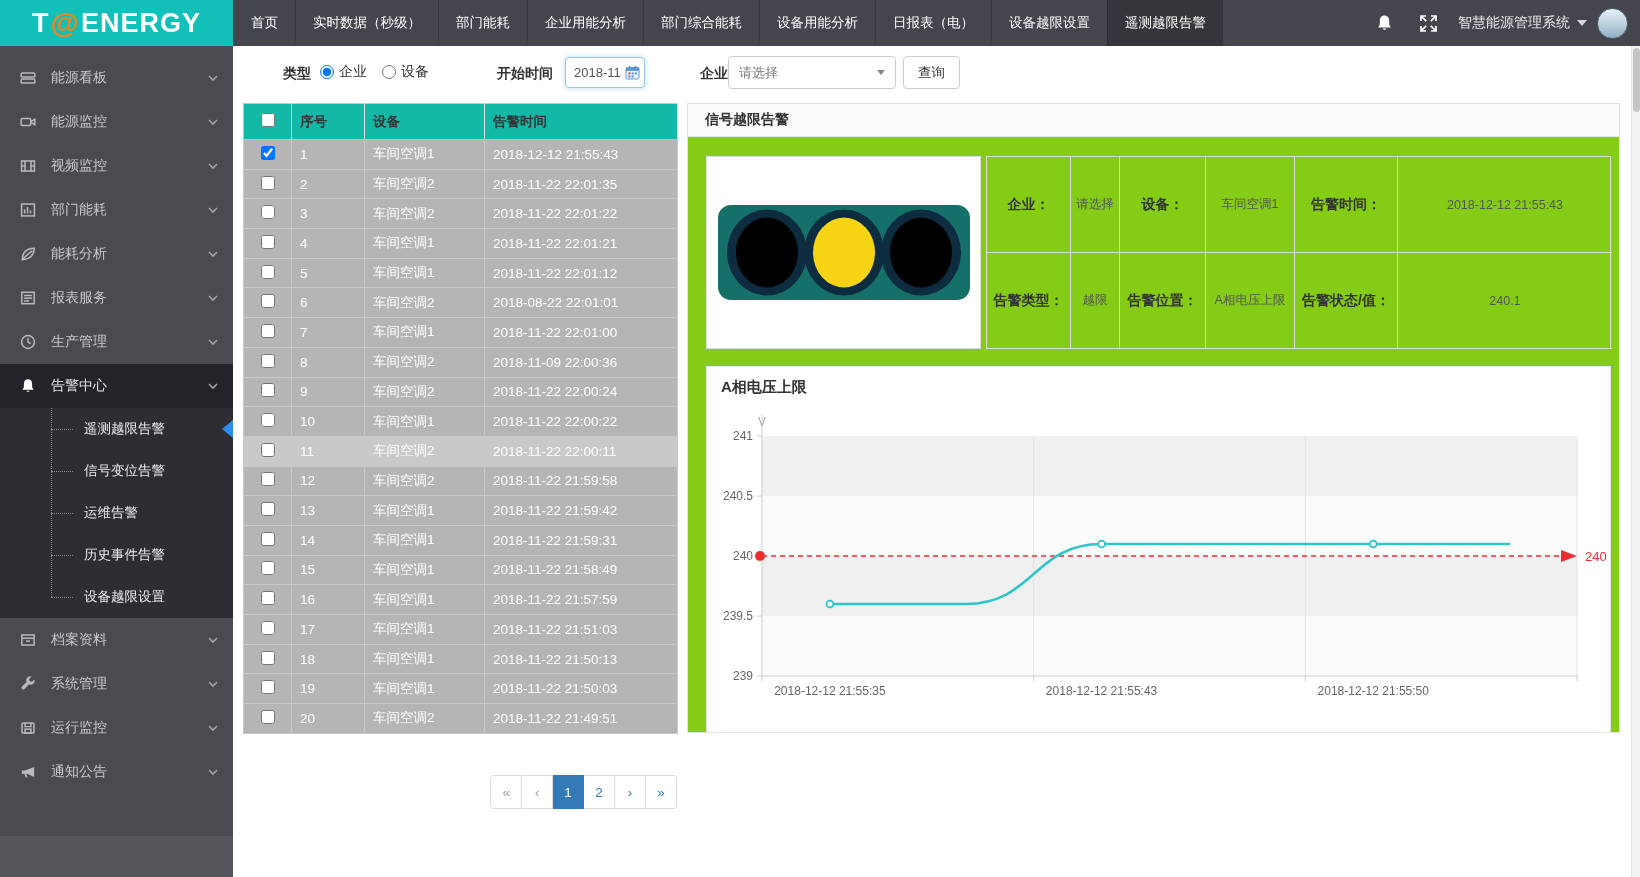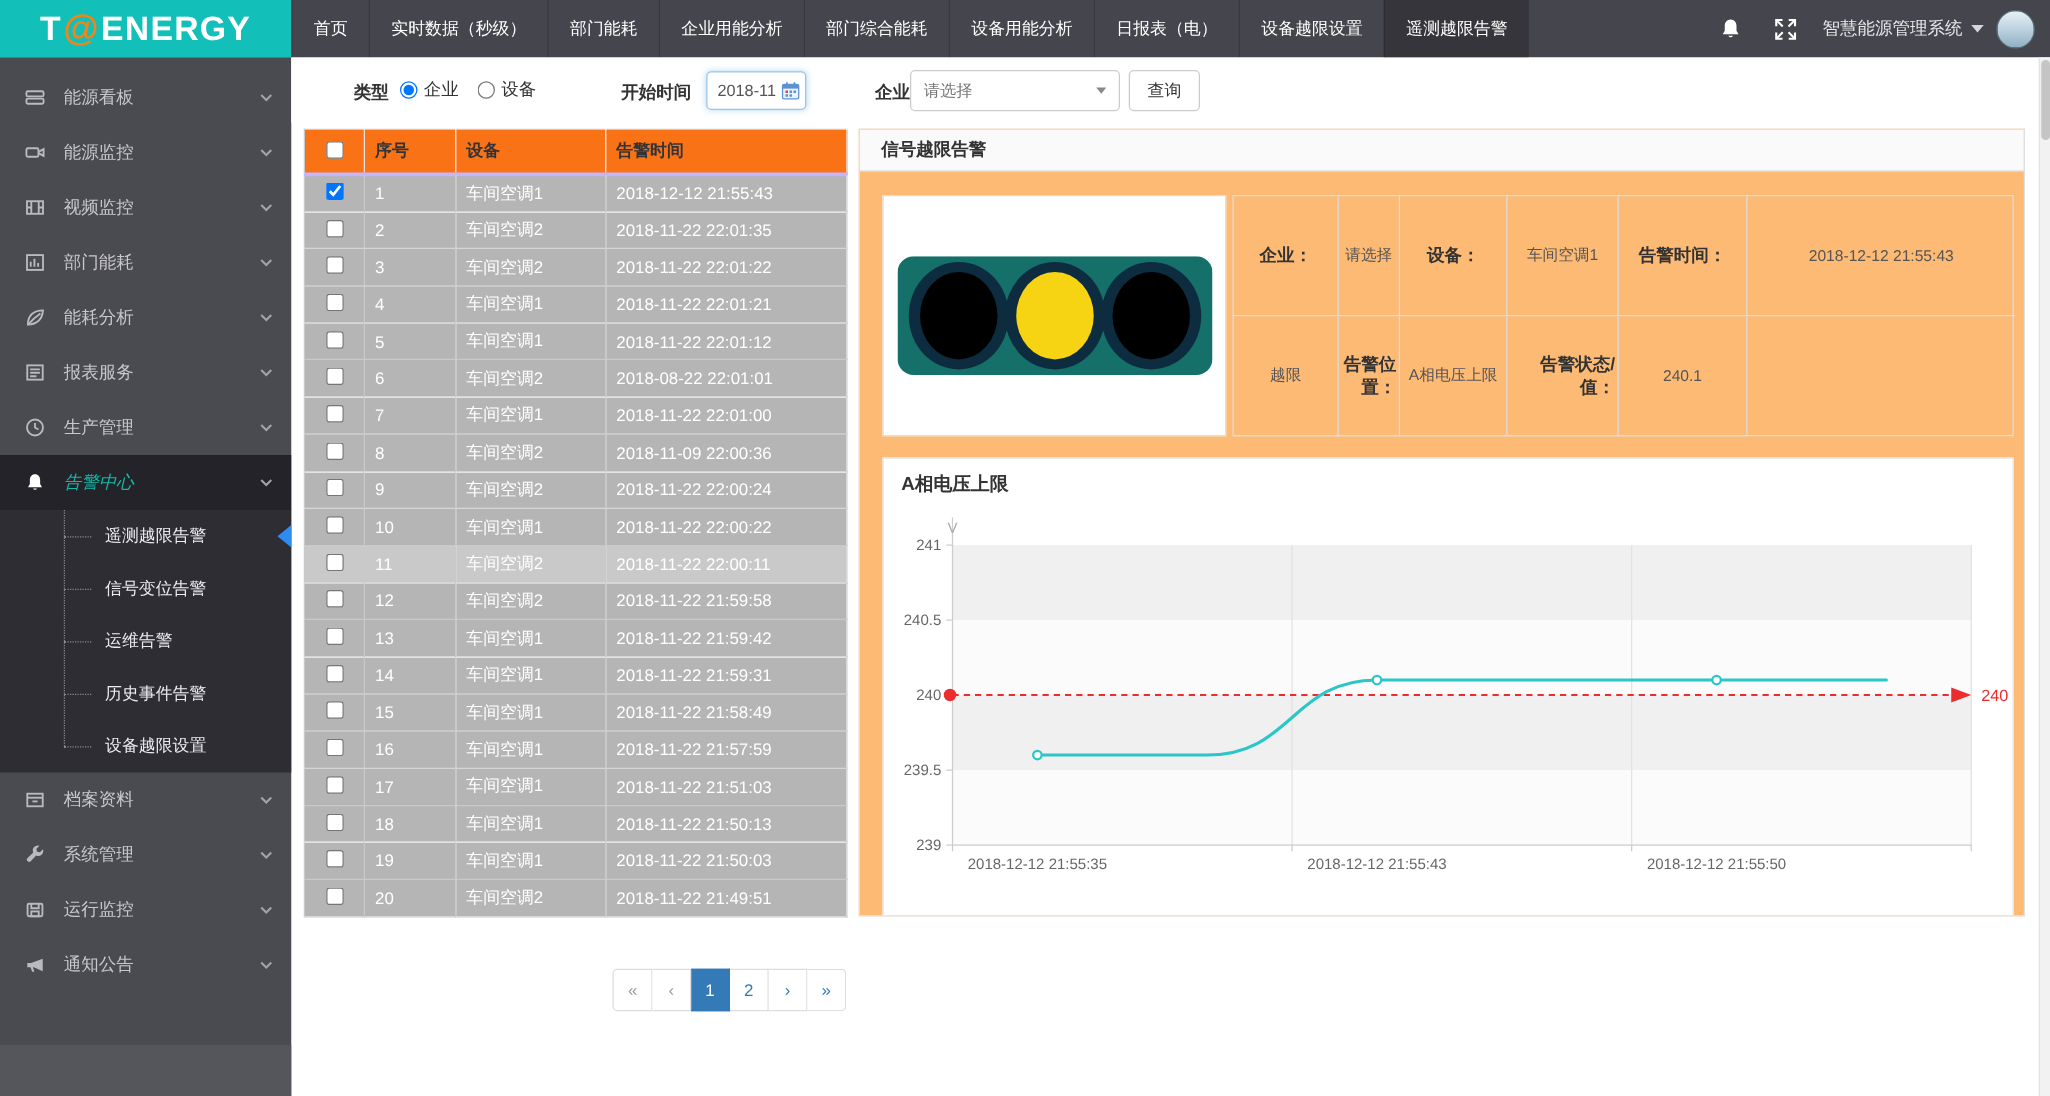--- a/index.html
+++ b/index.html
@@ -23,21 +23,21 @@
   #avatar { width:31px; height:31px; border-radius:50%; margin-right:12px; cursor:pointer;
     background:linear-gradient(180deg,#e6f1f7 0%,#b8cfdd 55%,#8fb0c2 100%); border:1px solid #5a6a75; }
 
   
   #sidebar { position:absolute; left:0; top:46px; width:233px; height:831px; background:#4a4a51; padding-top:10px; }
   .side-item { height:44px; display:flex; align-items:center; padding:0 14px 0 20px; color:#c7c7cc; font-size:14px; cursor:pointer; }
   .side-item .s-icon { width:17px; height:17px; margin-right:14px; color:#b9b9bf; display:inline-flex; }
   .side-item .s-icon svg { width:16px; height:16px; }
   .side-item .s-label { flex:1; }
   .side-item .s-chev { color:#a2a2a8; display:inline-flex; }
-  .side-item.active { background:#232329; color:#14b8a6;font-style:italic; }
+  .side-item.active { background:#232329; color:#e5e5e5; }
   .side-item.active .s-icon { color:#fff; }
   .submenu { background:#2d2d33; position:relative; }
   .submenu:before { content:""; position:absolute; left:51px; top:0; bottom:21px; border-left:1px dotted #87878d; }
   .sub-item { height:42px; display:flex; align-items:center; color:#ececf0; font-size:13.5px; padding-left:51px; position:relative; cursor:pointer; }
   .sub-item .dash { width:22px; border-top:1px dotted #87878d; margin-right:11px; }
   .sub-item .sel-arrow { position:absolute; right:0; top:50%; margin-top:-9px; width:0; height:0;
     border-top:9px solid transparent; border-bottom:9px solid transparent; border-right:11px solid #2d8cf0; }
   #sidebar-footer { position:absolute; left:0; bottom:0; width:233px; height:41px; background:#55555c; }
 
   
@@ -52,39 +52,39 @@
   #enterprise-select { position:absolute; left:495px; top:10px; width:168px; height:33px; border:1px solid #ccc; border-radius:4px;
     background:#fff; font-size:13px; color:#777; display:flex; align-items:center; padding:0 10px; cursor:pointer; }
   #enterprise-select .sel-caret { position:absolute; right:10px; width:0; height:0;
     border-left:4.5px solid transparent; border-right:4.5px solid transparent; border-top:5.5px solid #888; }
   #query-btn { position:absolute; left:670px; top:10px; height:33px; padding:0 14px; background:#fff; border:1px solid #ccc;
     border-radius:4px; font-size:13.5px; color:#333; cursor:pointer; font-family:"Liberation Sans",sans-serif; }
 
   
   #alarm-table { position:absolute; left:243px; top:103px; width:434px; border-collapse:collapse; table-layout:fixed;
     border:1px solid #c9c9c9; }
-  #alarm-table th { background:#f97316; color:#333; font-size:13.5px; font-weight:bold; text-align:left; height:36px;
-    padding:0 8px; border-right:1px solid #e3e3e3; border-bottom:3px solid #c4b5fd; }
+  #alarm-table th { background:#14b8a6; color:#333; font-size:13.5px; font-weight:bold; text-align:left; height:36px;
+    padding:0 8px; border-right:1px solid #e3e3e3; border-bottom:1px solid #c4b5fd; }
   #alarm-table td { background:#b5b5b5; color:#fff; font-size:13.5px; height:29.7px; padding:0 8px;
     border-right:1px solid #c9c9c9; border-bottom:1px solid #c9c9c9; white-space:nowrap; overflow:hidden; }
   #alarm-table tr.hl td { background:#c9c9c9; }
   #alarm-table .cb-cell { text-align:center; padding:0; }
   #alarm-table input[type=checkbox] { width:14px; height:14px; }
 
   
   #pagination { position:absolute; left:243px; top:775px; width:434px; display:flex; justify-content:flex-end; }
   .page-btn { min-width:31px; height:34px; display:flex; align-items:center; justify-content:center; padding:0 11px;
     border:1px solid #ddd; border-left:none; background:#fff; color:#337ab7; font-size:13.5px; cursor:pointer; }
   .page-btn:first-child { border-left:1px solid #ddd; border-radius:4px 0 0 4px; }
   .page-btn:last-child { border-radius:0 4px 4px 0; }
   .page-btn.active { background:#337ab7; color:#fff; border-color:#337ab7; }
   .page-btn.disabled { color:#9a9a9a; cursor:default; }
 
   
-  #detail-panel { position:absolute; left:687px; top:103px; width:933px; height:630px; border:1px solid #e0e0e0; background:#fdba74; }
+  #detail-panel { position:absolute; left:687px; top:103px; width:933px; height:630px; border:1px solid #e0e0e0; background:#84cc16; }
   #detail-header { height:33px; background:#fafafa; border-bottom:1px solid #e6e6e6; display:flex; align-items:center;
     padding-left:17px; font-size:14px; font-weight:bold; color:#333; }
   #light-box { position:absolute; left:18px; top:52px; width:275px; height:193px; border:1px solid #ddd; background:#fff;
     display:flex; align-items:center; justify-content:center; }
   #info-grid { position:absolute; left:298px; top:52px; width:625px; height:193px; display:grid;
     grid-template-columns:84px 49px 86px 89px 103px 214px; grid-template-rows:96px 96px; border:1px solid #ddd; }
   .ig-cell { border-right:1px solid #ddd; border-bottom:1px solid #ddd; display:flex; align-items:center; justify-content:center;
     text-align:right; padding:2px; }
   .ig-cell:nth-child(6n) { border-right:none; }
   .ig-cell.lab { font-size:14px; font-weight:bold; color:#333; }
@@ -545,20 +545,21 @@
         </svg>
     </div>
 
     <div id="info-grid">
         <div class="ig-cell lab">企业：</div>
         <div class="ig-cell val">请选择</div>
         <div class="ig-cell lab">设备：</div>
         <div class="ig-cell val">车间空调1</div>
         <div class="ig-cell lab">告警时间：</div>
         <div class="ig-cell val">2018-12-12 21:55:43</div>
+        <div class="ig-cell lab">告警类型：</div>
         <div class="ig-cell val">越限</div>
         <div class="ig-cell lab">告警位置：</div>
         <div class="ig-cell val">A相电压上限</div>
         <div class="ig-cell lab">告警状态/值：</div>
         <div class="ig-cell val">240.1</div>
       </div>
 
     <div id="chart-panel">
       <div id="chart-title">A相电压上限</div>
       <svg id="chart-svg" width="903" height="330" viewBox="0 0 903 330">

